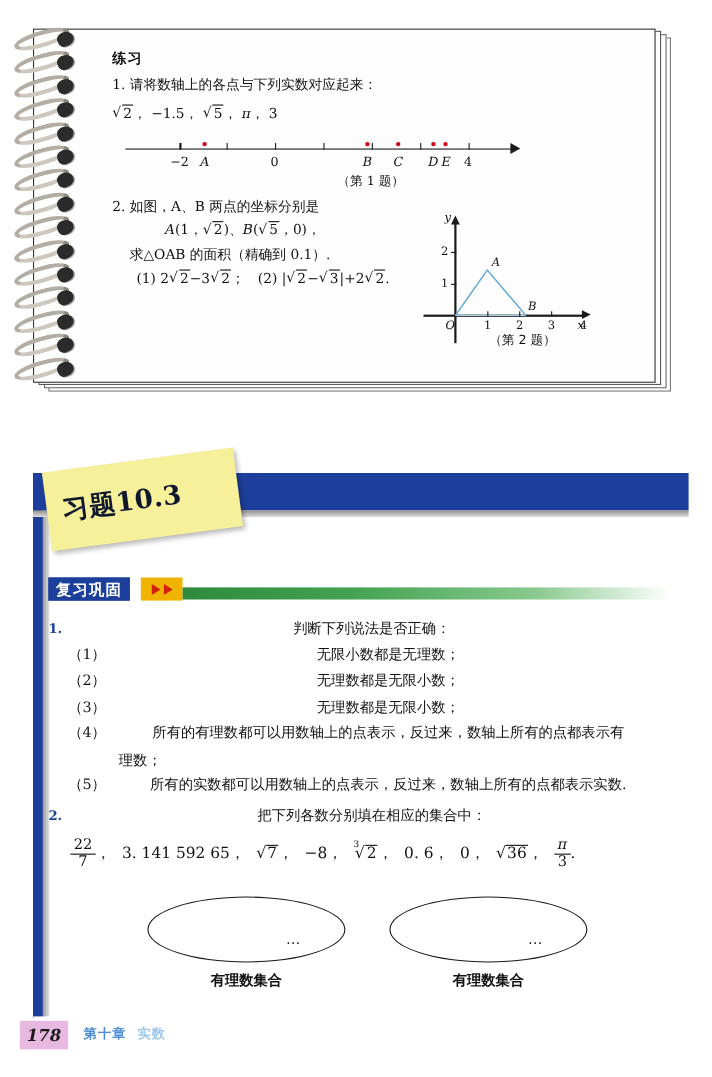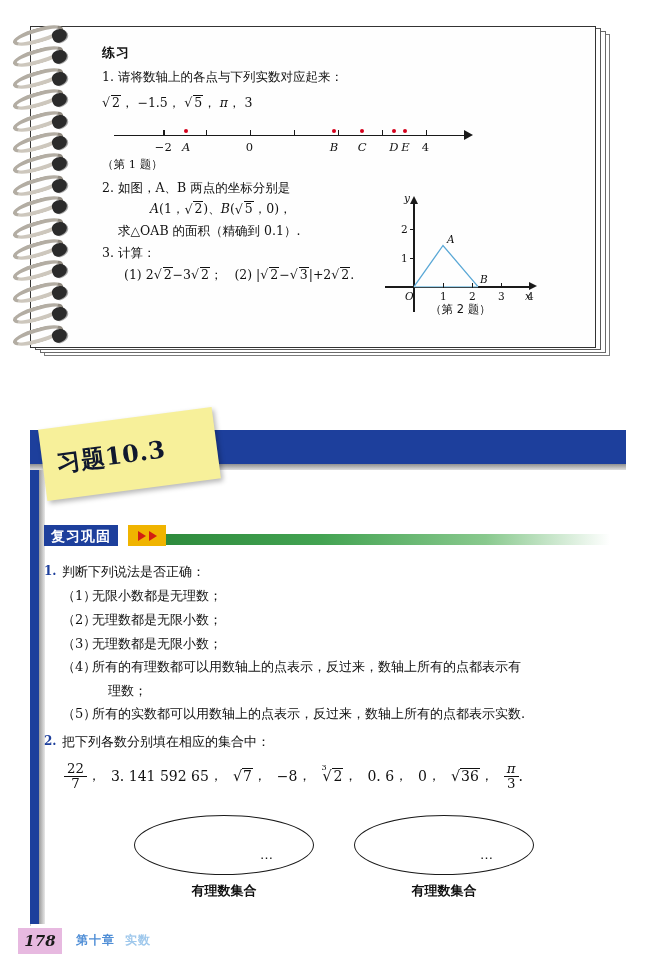--- a/index.html
+++ b/index.html
@@ -39,21 +39,21 @@
   }
 
   
   .nb-body{position:absolute;left:72px;top:10px;width:470px;height:300px;
      font-family:"DejaVu Serif","Liberation Serif",serif;}
   .nb-title{font-weight:bold;font-size:13px;letter-spacing:1px;margin:8px 0 6px 0;}
   .q-line{font-size:12.5px;line-height:1.5;margin:3px 0;}
   .qnum{display:inline-block;width:16px;}
   .centered{}
   .ital{font-style:italic;}
-  .cap{font-size:11.5px;text-align:left;}
+  .cap{font-size:11.5px;text-align:center;}
 
   
   .rad{display:inline-block;position:relative;padding-left:9px;}
   .rad::before{content:"\221A";position:absolute;left:0;top:-0.5px;font-size:1.02em;}
   .rad > .rv{border-top:1px solid #111;padding:0 1px 0 1px;display:inline-block;line-height:1.08;}
   .cbrt{display:inline-block;position:relative;padding-left:11px;}
   .cbrt::before{content:"\221A";position:absolute;left:1px;top:-0.5px;font-size:1.02em;}
   .cbrt > .idx{position:absolute;left:0px;top:-6px;font-size:.58em;}
   .cbrt > .rv{border-top:1px solid #111;padding:0 1px;display:inline-block;line-height:1.08;}
 
@@ -116,21 +116,21 @@
   #sect .gbar{position:absolute;left:122px;top:9px;width:444px;height:11px;
      background:linear-gradient(90deg,#2e8b3d,#43a352 35%,#89c98e 72%,#ffffff);}
 
   
   #qs{position:absolute;left:30px;top:128px;width:570px;
      font-family:"DejaVu Serif","Liberation Serif",serif;font-size:13px;color:#111;}
   #qs .row{display:flex;margin:5px 0;line-height:1.45;}
   #qs .n{color:#1d3f9c;font-weight:bold;width:18px;flex:0 0 18px;font-size:12px;}
   #qs .sub{display:flex;margin:5px 0 5px 18px;line-height:1.45;}
   #qs .sn{width:30px;flex:0 0 30px;}
-  #qs .body{flex:1;}
+  #qs .body{flex:1;text-align:center;}
   #qs .cont{margin-left:64px;}
 
   #numrow{margin:10px 0 0 20px;font-size:14px;display:flex;align-items:center;
      font-family:"DejaVu Serif","Liberation Serif",serif;}
 
   
   #sets{position:absolute;left:30px;top:385px;width:570px;height:95px;}
   #sets .grp{position:absolute;width:180px;text-align:center;}
   #sets .oval{position:relative;width:178px;height:58px;border:1.4px solid #1a1a1a;border-radius:50%;}
   #sets .dots{position:absolute;right:38px;bottom:12px;font-size:13px;letter-spacing:2px;color:#1a1a1a;}
@@ -258,23 +258,20 @@
       <div class="cap" style="margin-top:-4px;">（第 1 题）</div>
 
       <div class="q-line" style="margin-top:7px;width:255px;">
         <span class="qnum">2.</span><span>如图，A、B 两点的坐标分别是</span>
       </div>
       <div class="q-line" style="padding-left:48px;">
         <span class="ital">A</span>(1，<span class="rad"><span class="rv">2</span></span>)、<span class="ital">B</span>(<span class="rad"><span class="rv">5</span></span>，0)，
       </div>
       <div class="q-line" style="padding-left:16px;">求△OAB 的面积（精确到 0.1）.</div>
 
-      <div class="q-line" style="margin-top:2px;">
-        <span class="qnum">3.</span><span>计算：</span>
-      </div>
       <div class="q-line" style="padding-left:22px;">
         (1)&nbsp;2<span class="rad"><span class="rv">2</span></span>−3<span class="rad"><span class="rv">2</span></span>；&nbsp;&nbsp;&nbsp;(2)&nbsp;|<span class="rad"><span class="rv">2</span></span>−<span class="rad"><span class="rv">3</span></span>|+2<span class="rad"><span class="rv">2</span></span>.
       </div>
     </div>
 
     <div id="plane">
       <div class="ax xax"></div>
       <div class="ax yax"></div>
       <div class="xarrow"></div>
       <div class="yarrow"></div>

